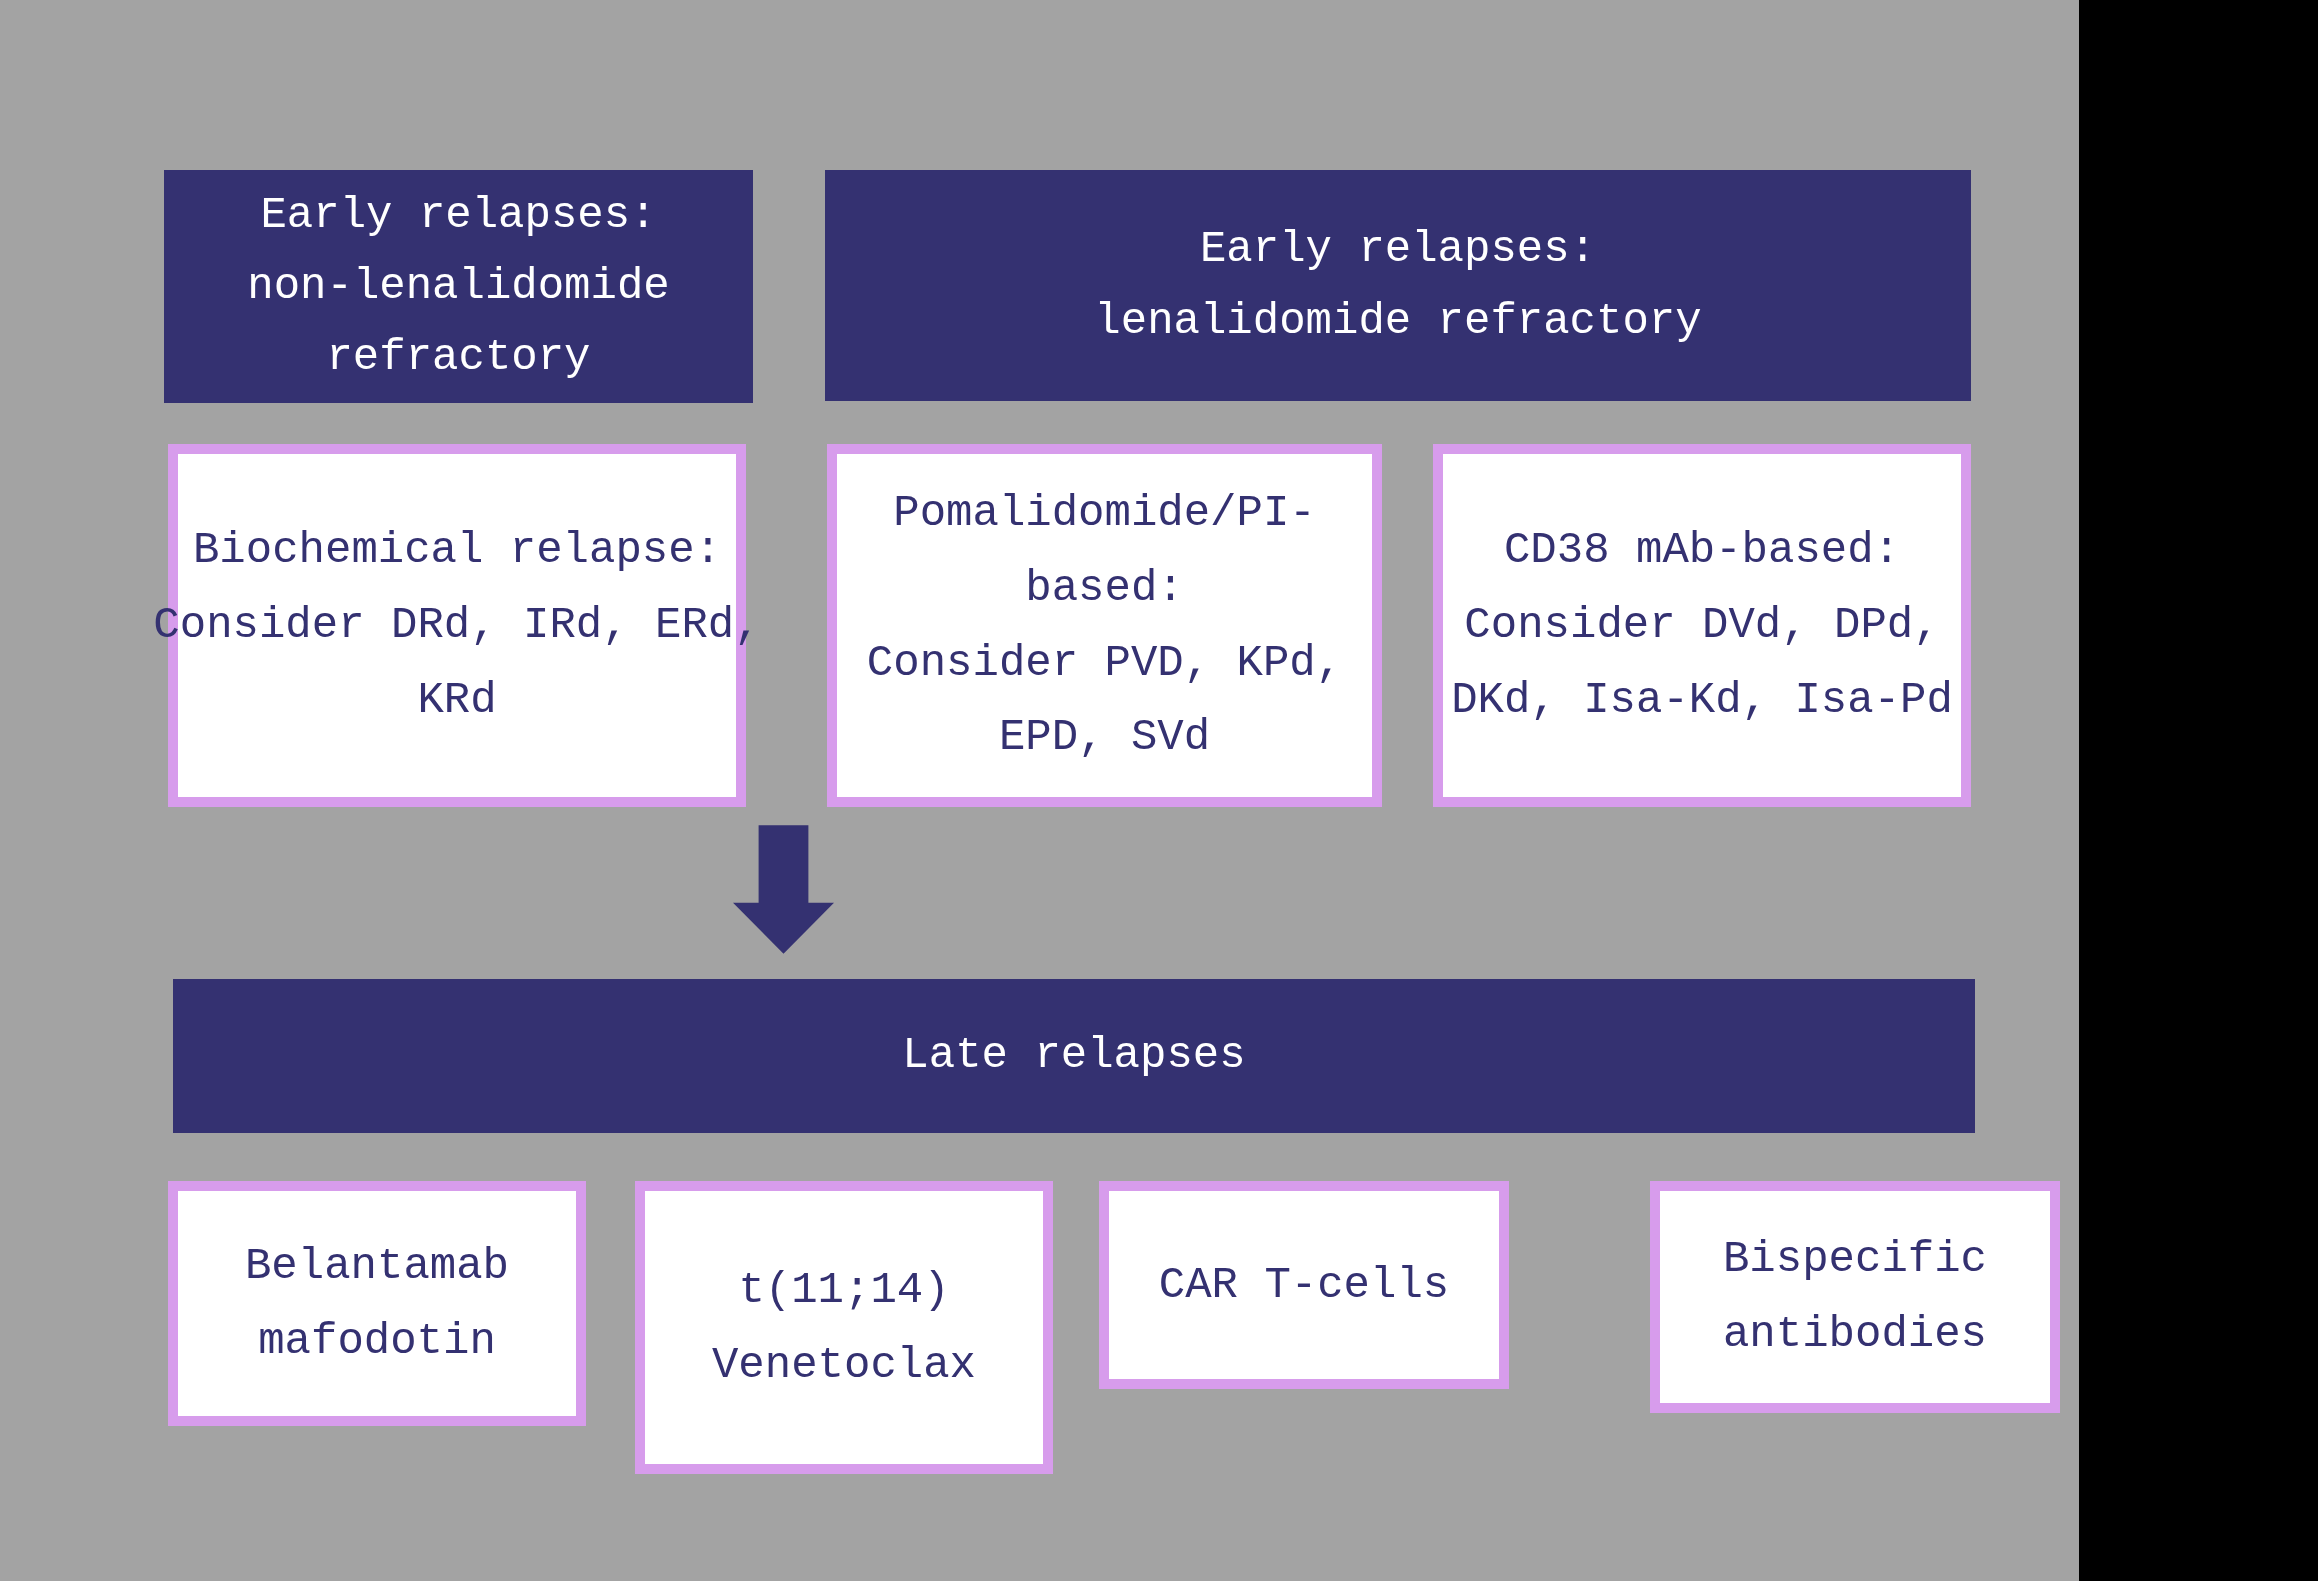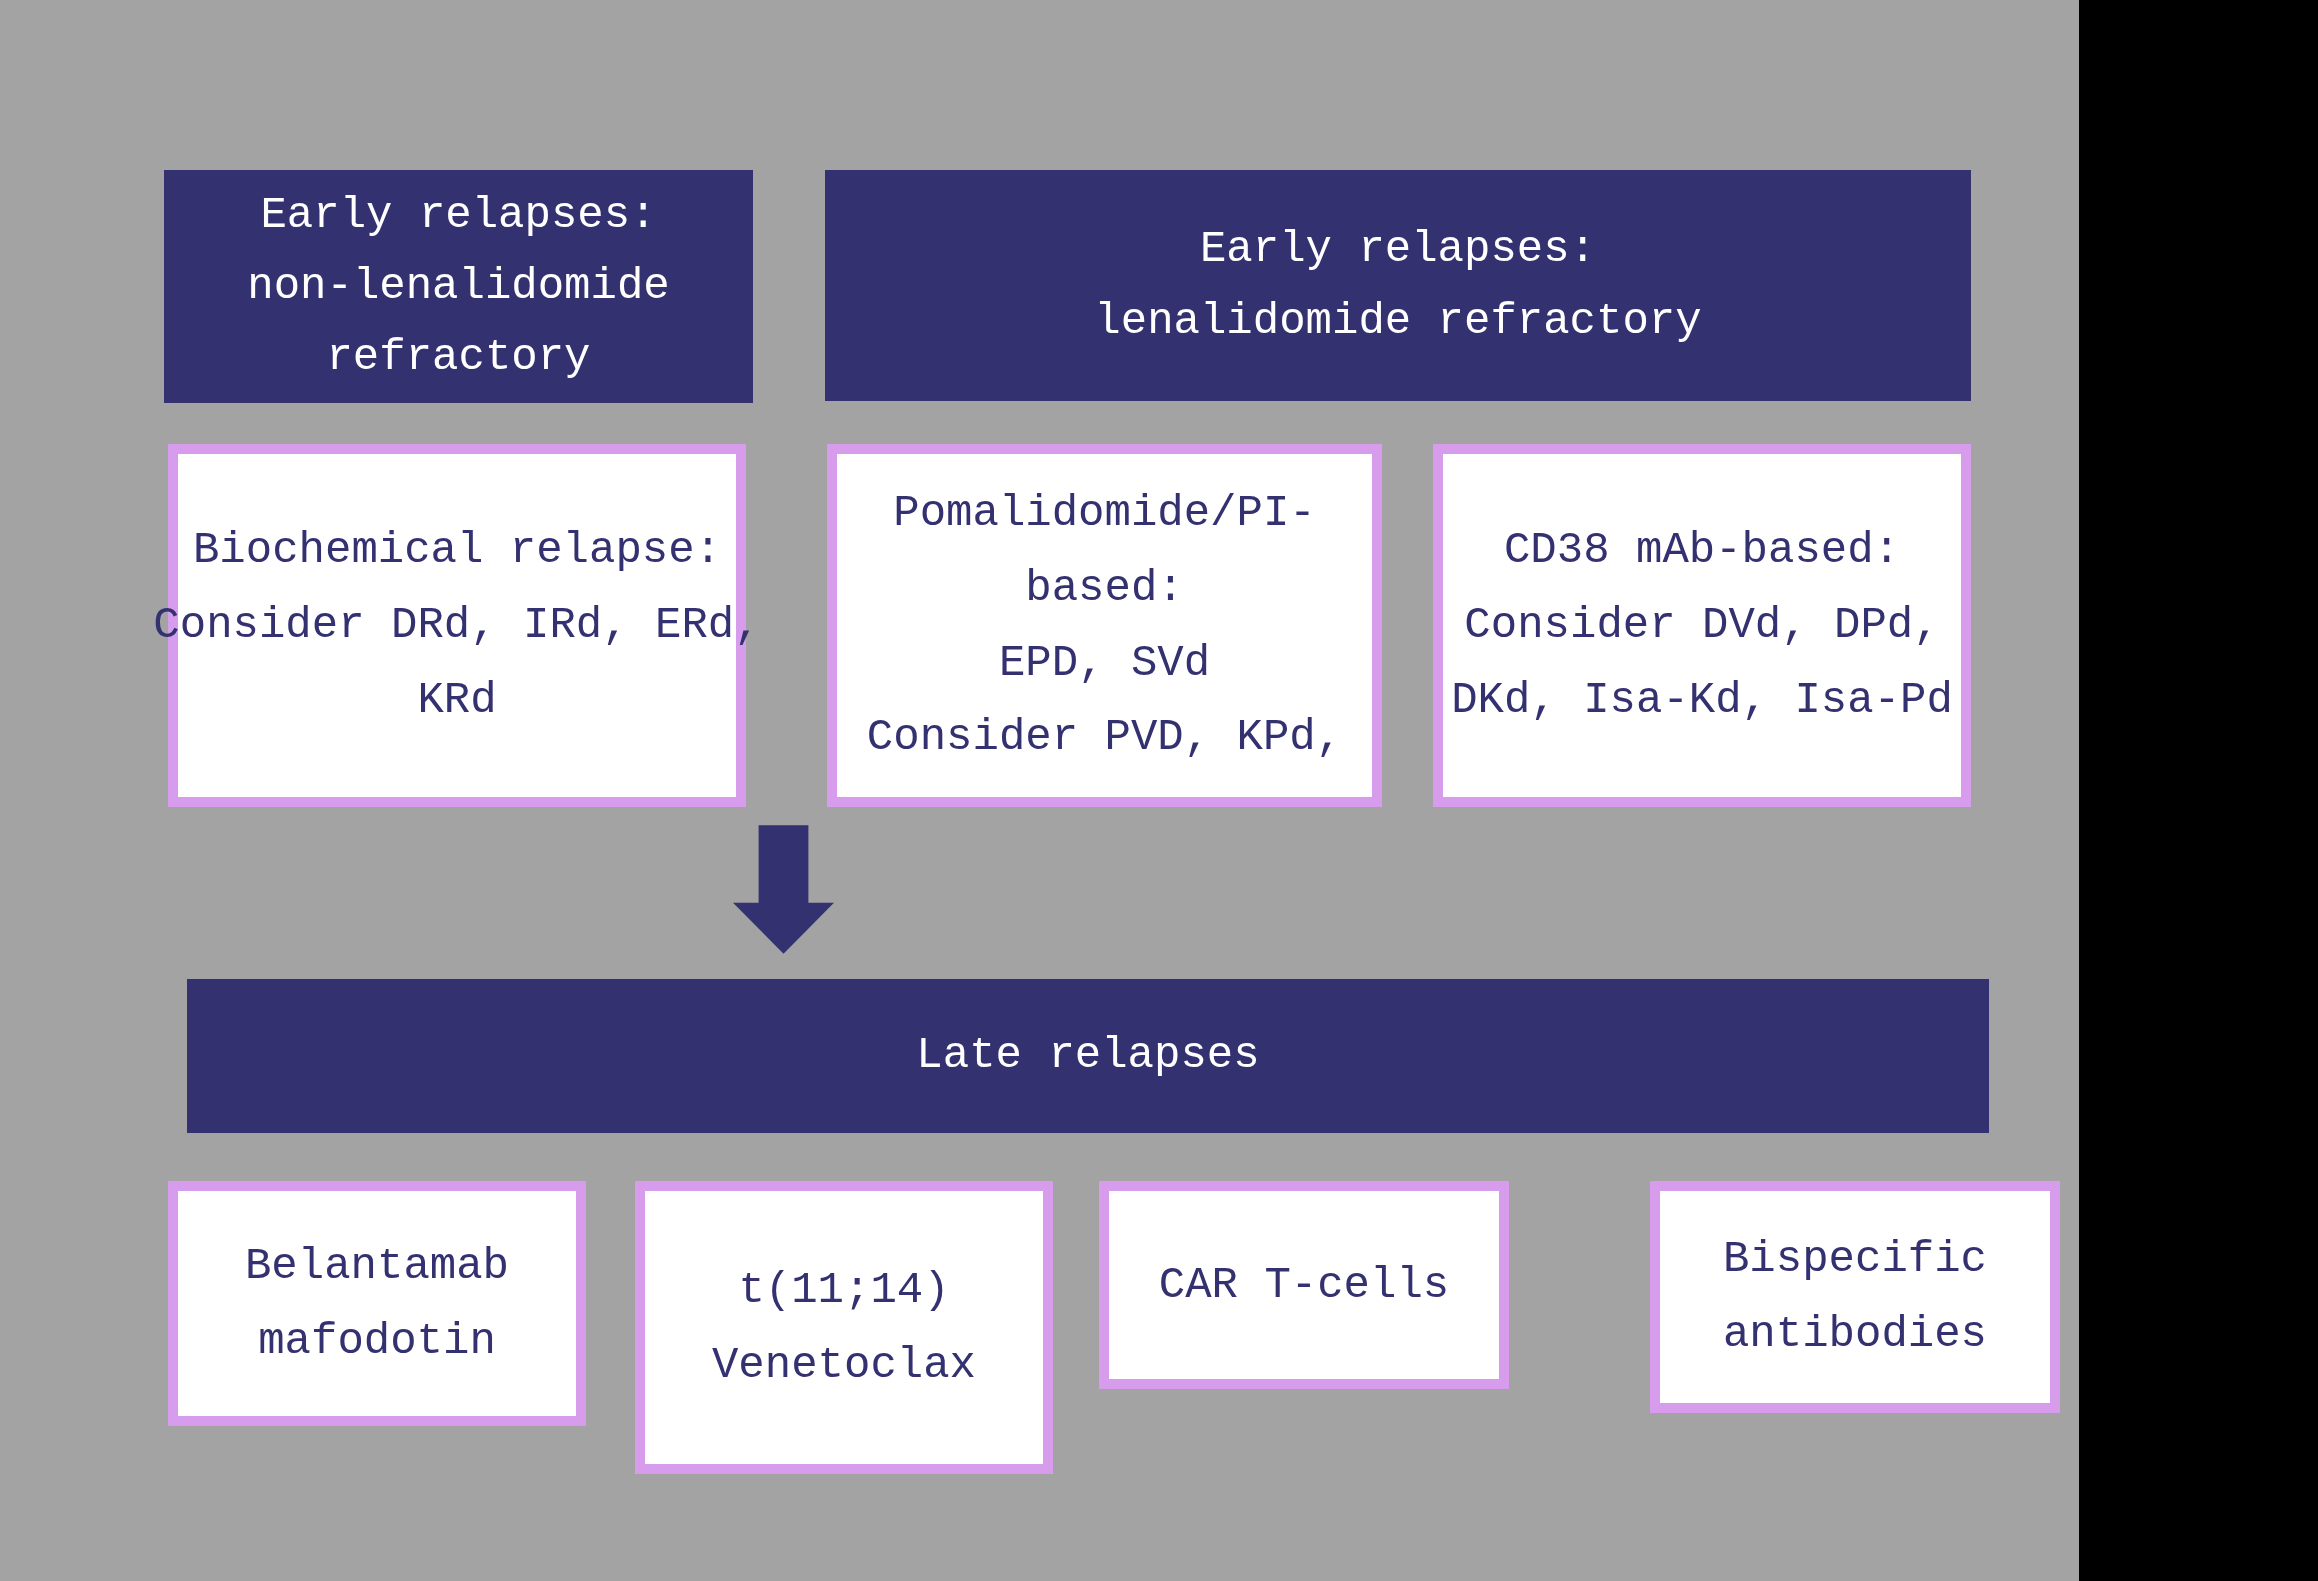--- a/index.html
+++ b/index.html
@@ -64,35 +64,35 @@
 
   <div class="outline-box" style="left:168px;top:444px;width:578px;height:363px">
     <div class="line">Biochemical relapse:</div>
     <div class="line">Consider DRd, IRd, ERd,</div>
     <div class="line">KRd</div>
   </div>
 
   <div class="outline-box" style="left:827px;top:444px;width:555px;height:363px">
     <div class="line">Pomalidomide/PI-</div>
     <div class="line">based:</div>
+    <div class="line">Consider PVD, KPd,</div>
     <div class="line">EPD, SVd</div>
-    <div class="line">Consider PVD, KPd,</div>
   </div>
 
   <div class="outline-box" style="left:1433px;top:444px;width:538px;height:363px">
     <div class="line">CD38 mAb-based:</div>
     <div class="line">Consider DVd, DPd,</div>
     <div class="line">DKd, Isa-Kd, Isa-Pd</div>
   </div>
 
   <svg class="arrow" width="101" height="129" viewBox="0 0 142 181" aria-hidden="true">
     <polygon points="36,0 106,0 106,109 142,109 71,181 0,109 36,109"></polygon>
   </svg>
 
-  <div class="dark-box" style="left:187px;top:979px;width:1802px;height:154px;font-size:44px;">
+  <div class="dark-box" style="left:173px;top:979px;width:1802px;height:154px;font-size:44px;">
     <div class="line">Late relapses</div>
   </div>
 
   <div class="outline-box" style="left:168px;top:1181px;width:418px;height:245px">
     <div class="line">Belantamab</div>
     <div class="line">mafodotin</div>
   </div>
 
   <div class="outline-box" style="left:635px;top:1181px;width:418px;height:293px">
     <div class="line">t(11;14)</div>

